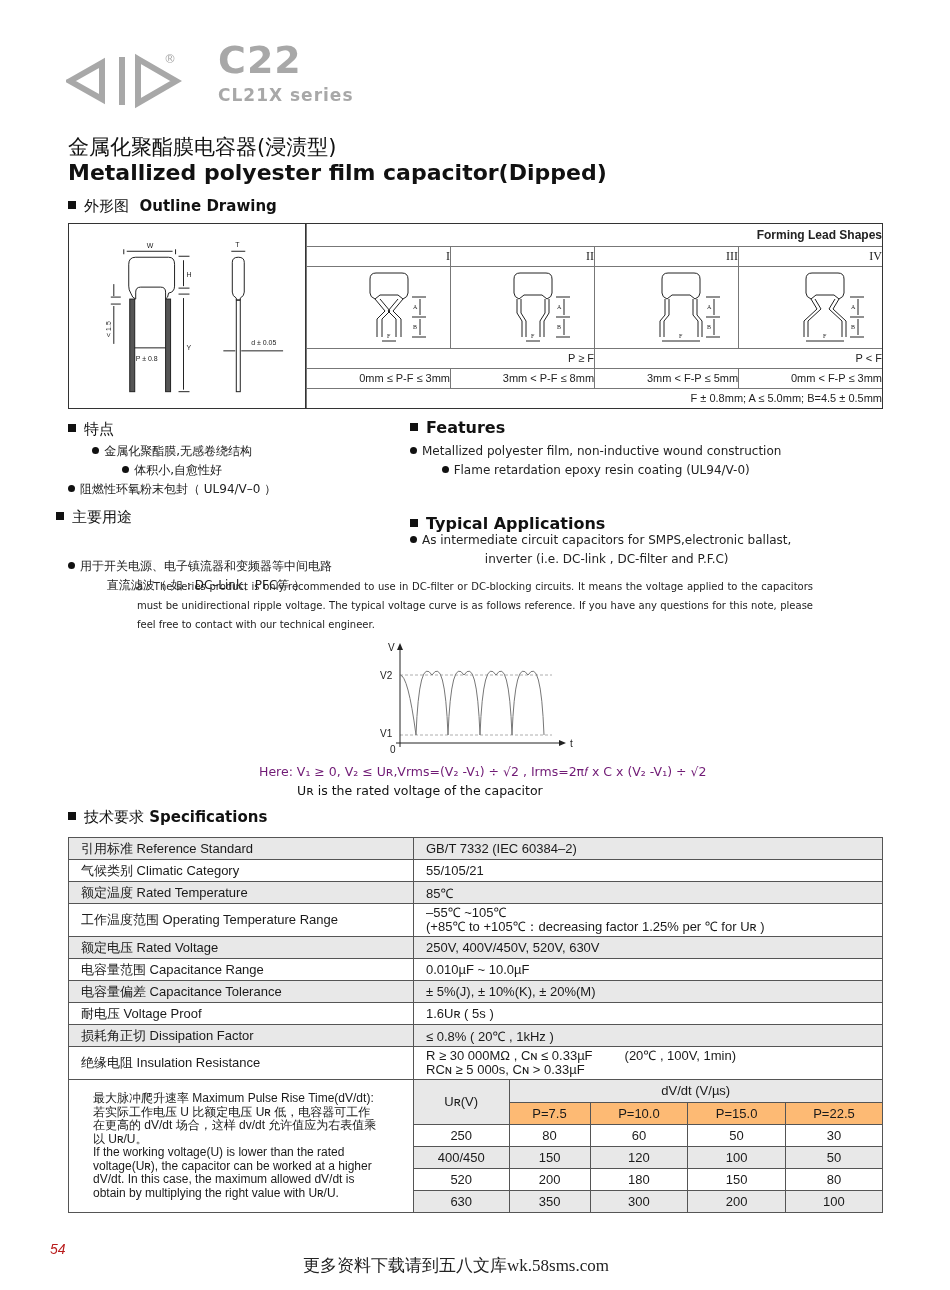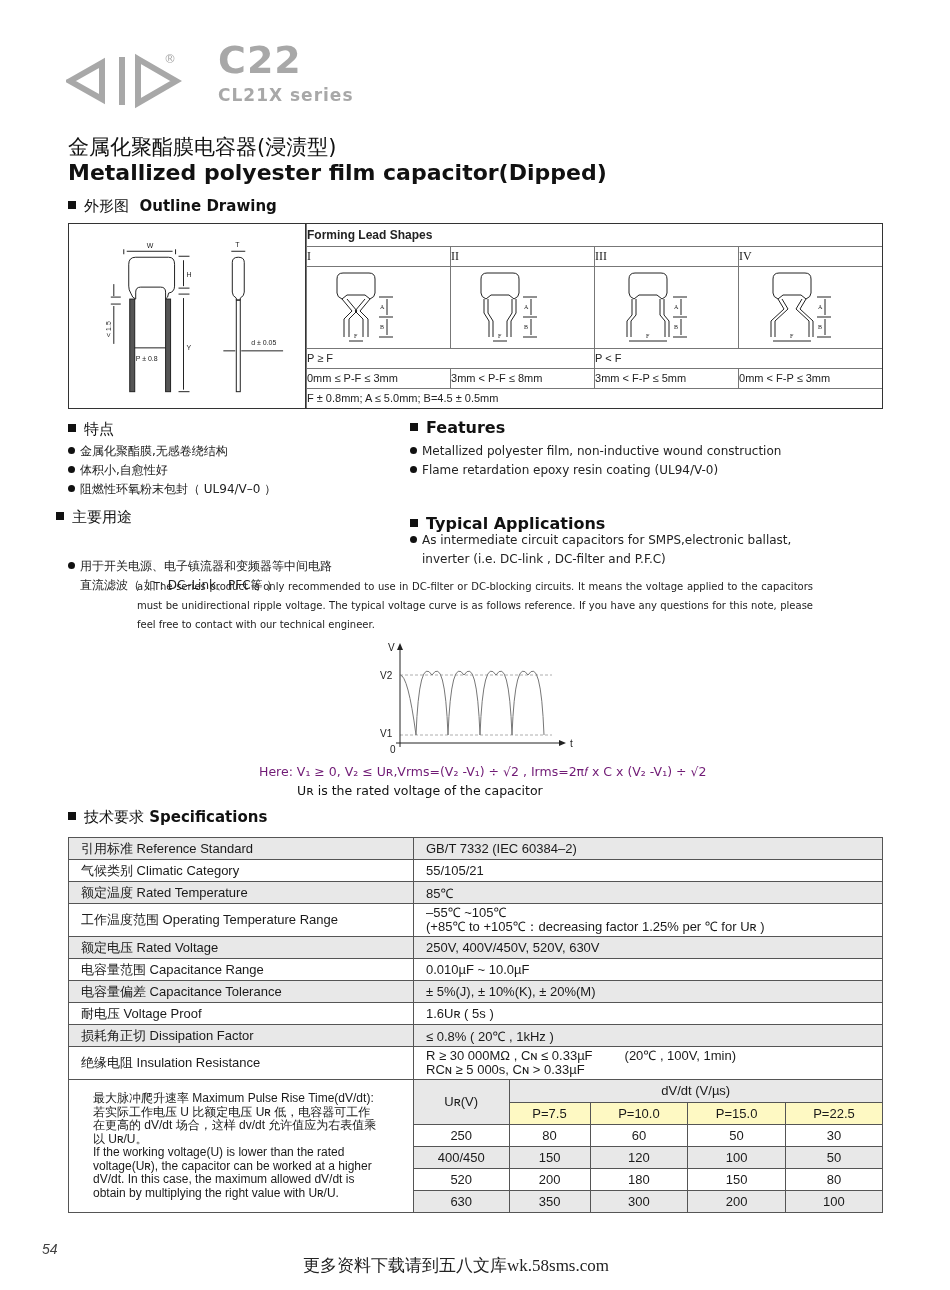--- a/index.html
+++ b/index.html
@@ -16,52 +16,52 @@
   #title-cn { left: 68px; top: 133px; font-size: 21px; color: #111; }
   #title-en { left: 68px; top: 160px; font-size: 22px; font-weight: bold; color: #111; font-family: "DejaVu Sans", sans-serif; }
 
   .section-head { font-size: 15px; font-weight: bold; color: #111; }
   .section-head .sq { display: inline-block; width: 8px; height: 8px; background: #111; margin-right: 8px; vertical-align: middle; position: relative; top: -2px; }
 
   
   #outline-box { left: 68px; top: 223px; width: 815px; height: 186px; border: 1.5px solid #333; }
   #drawing-area { left: 0; top: 0; width: 237px; height: 184px; border-right: 1.5px solid #333; }
   #lead-table { left: 237px; top: 0; width: 576px; height: 184px; border-collapse: collapse; font-family: "Liberation Sans", sans-serif; font-size: 11px; }
-  #lead-table td { border: 1px solid #777; text-align: left; color: #222; }
+  #lead-table td { border: 1px solid #777; text-align: right; color: #222; }
   #lead-table tr:first-child td { border-top: none; }
   #lead-table td:last-child { border-right: none; }
   #lead-table tr:last-child td { border-bottom: none; }
   #lead-table .hdr { font-weight: bold; font-size: 12px; height: 22px; }
   #lead-table .roman { font-family: "Liberation Serif", serif; font-size: 12px; height: 20px; }
   #lead-table .img { height: 82px; }
   #lead-table .row-s { height: 20px; }
 
   
-  .bul { font-size: 12px; color: #222; line-height: 19px; }
+  .bul { font-size: 12px; color: #222; line-height: 19px; text-align: center; }
   .bul .dot { display: inline-block; width: 7px; height: 7px; border-radius: 50%; background: #111; margin-right: 5px; position: relative; top: -1px; }
 
   #note-para { left: 137px; top: 577px; width: 676px; font-size: 10px; line-height: 19px; color: #222; text-align: justify; }
 
   #voltage-chart { left: 362px; top: 637px; width: 225px; height: 120px; }
 
   #formula1 { left: 259px; top: 764px; font-size: 12.5px; color: #701a75; }
   #formula2 { left: 297px; top: 783px; font-size: 12.5px; color: #111; }
 
   
   #spec-table { left: 68px; top: 837px; width: 815px; border-collapse: collapse; font-family: "Liberation Sans", sans-serif; font-size: 13px; color: #1a1a1a; border: 1.5px solid #333; }
   #spec-table td { border: 1px solid #555; padding: 0 0 0 12px; vertical-align: middle; }
   #spec-table .shade td { background: #e8e8e8; }
   #spec-table .lbl { width: 345px; }
   #spec-table tr.h21 td { height: 22px; }
   #spec-table tr.h34 td { height: 33px; line-height: 14px; }
 
   #dvdt-inner { width: 100%; border-collapse: collapse; }
   #dvdt-inner td { border: 1px solid #555; text-align: center; padding: 0; height: 22px; }
 
-  #page-number { left: 42px; top: 1241px; font-size: 14px; font-style: italic; color: #404040; font-family: "Liberation Sans", sans-serif; }
+  #page-number { left: 50px; top: 1241px; font-size: 14px; font-style: italic; color: #b91c1c; font-family: "Liberation Sans", sans-serif; }
   #footer-link { left: 303px; top: 1254px; font-size: 17px; color: #222; font-family: "Liberation Serif", "DejaVu Serif", serif; }
 </style>
 </head>
 <body>
 
 <svg id="logo" class="abs" viewBox="0 0 120 70">
   <polygon points="4,36 36,18 36,54" fill="none" stroke="#a8a8a8" stroke-width="6" stroke-linejoin="miter"></polygon>
   <line x1="56" y1="12" x2="56" y2="60" stroke="#a8a8a8" stroke-width="6"></line>
   <polygon points="72,14 110,36 72,58" fill="none" stroke="#a8a8a8" stroke-width="6"></polygon>
   <text x="98" y="18" font-size="12" fill="#a8a8a8" font-family="DejaVu Sans, sans-serif">®</text>
@@ -356,21 +356,21 @@
       <div>dV/dt. In this case, the maximum allowed dV/dt is</div>
       <div>obtain by multiplying the right value with  Uʀ/U.</div>
     </td>
     <td style="padding:0;">
       <table id="dvdt-inner">
         <tbody>
               <tr style="background:#e8e8e8;">
           <td rowspan="2" style="width:95px; border-top:none; border-left:none;">Uʀ(V)</td>
           <td colspan="4" style="border-top:none; border-right:none;">dV/dt (V/µs)</td>
         </tr>
-        <tr style="background:#fef9c3;">
+        <tr style="background:#fdba74;">
           <td>P=7.5</td>
           <td>P=10.0</td>
           <td>P=15.0</td>
           <td style="border-right:none;">P=22.5</td>
         </tr>
         <tr>
           <td style="border-left:none;">250</td>
           <td>80</td>
           <td>60</td>
           <td>50</td>

